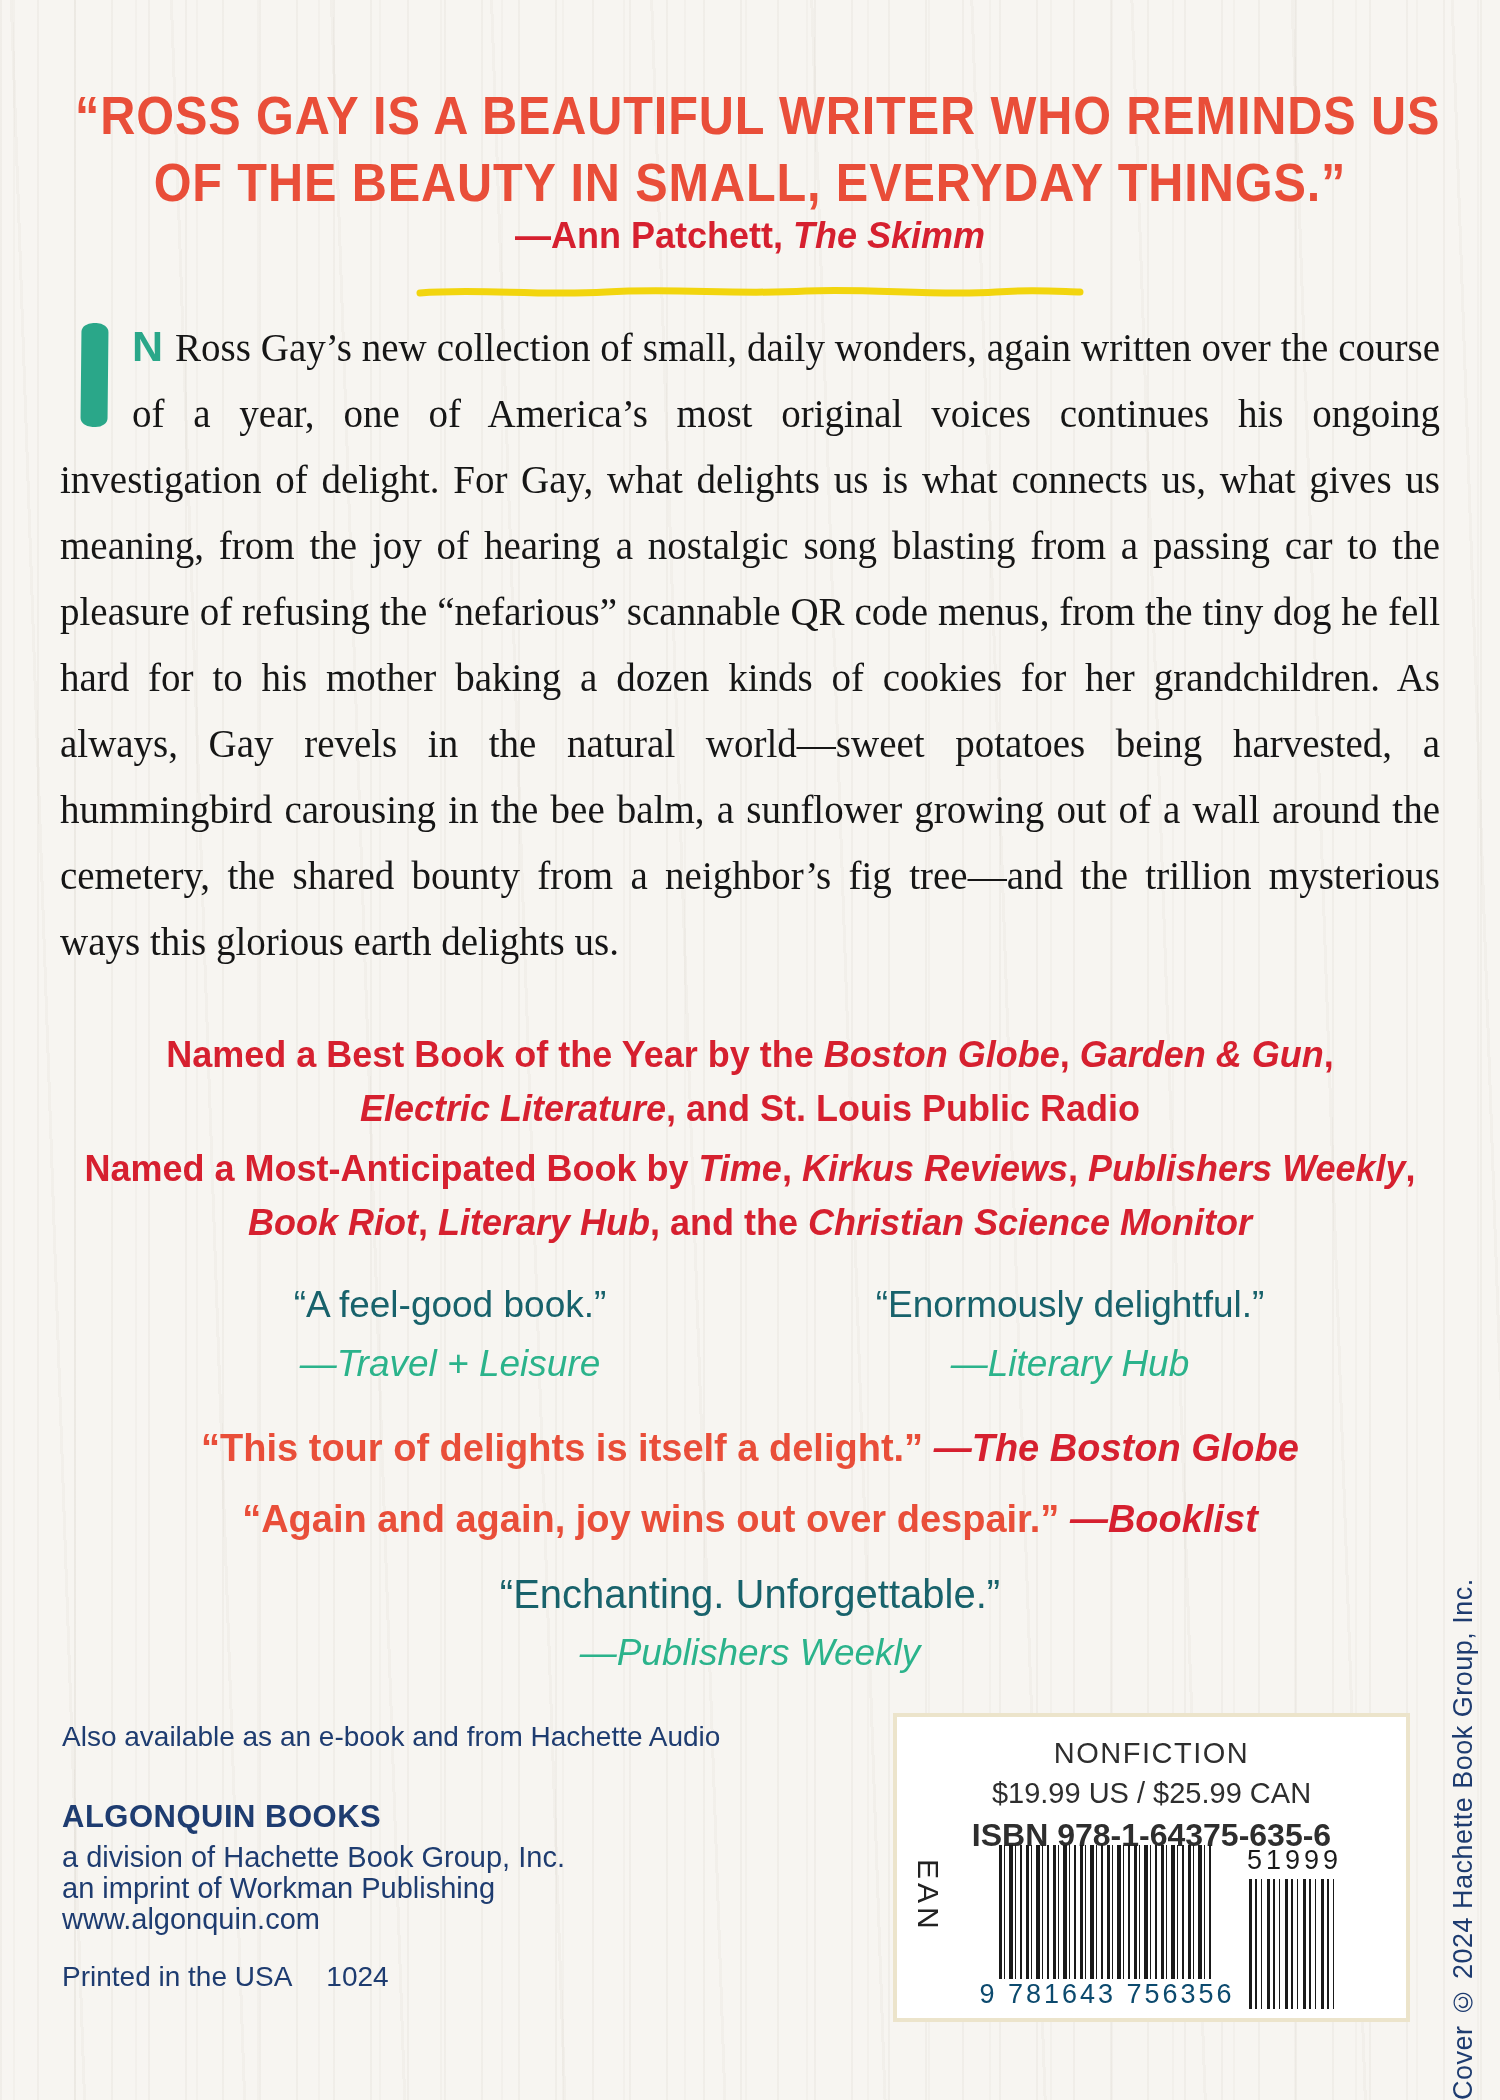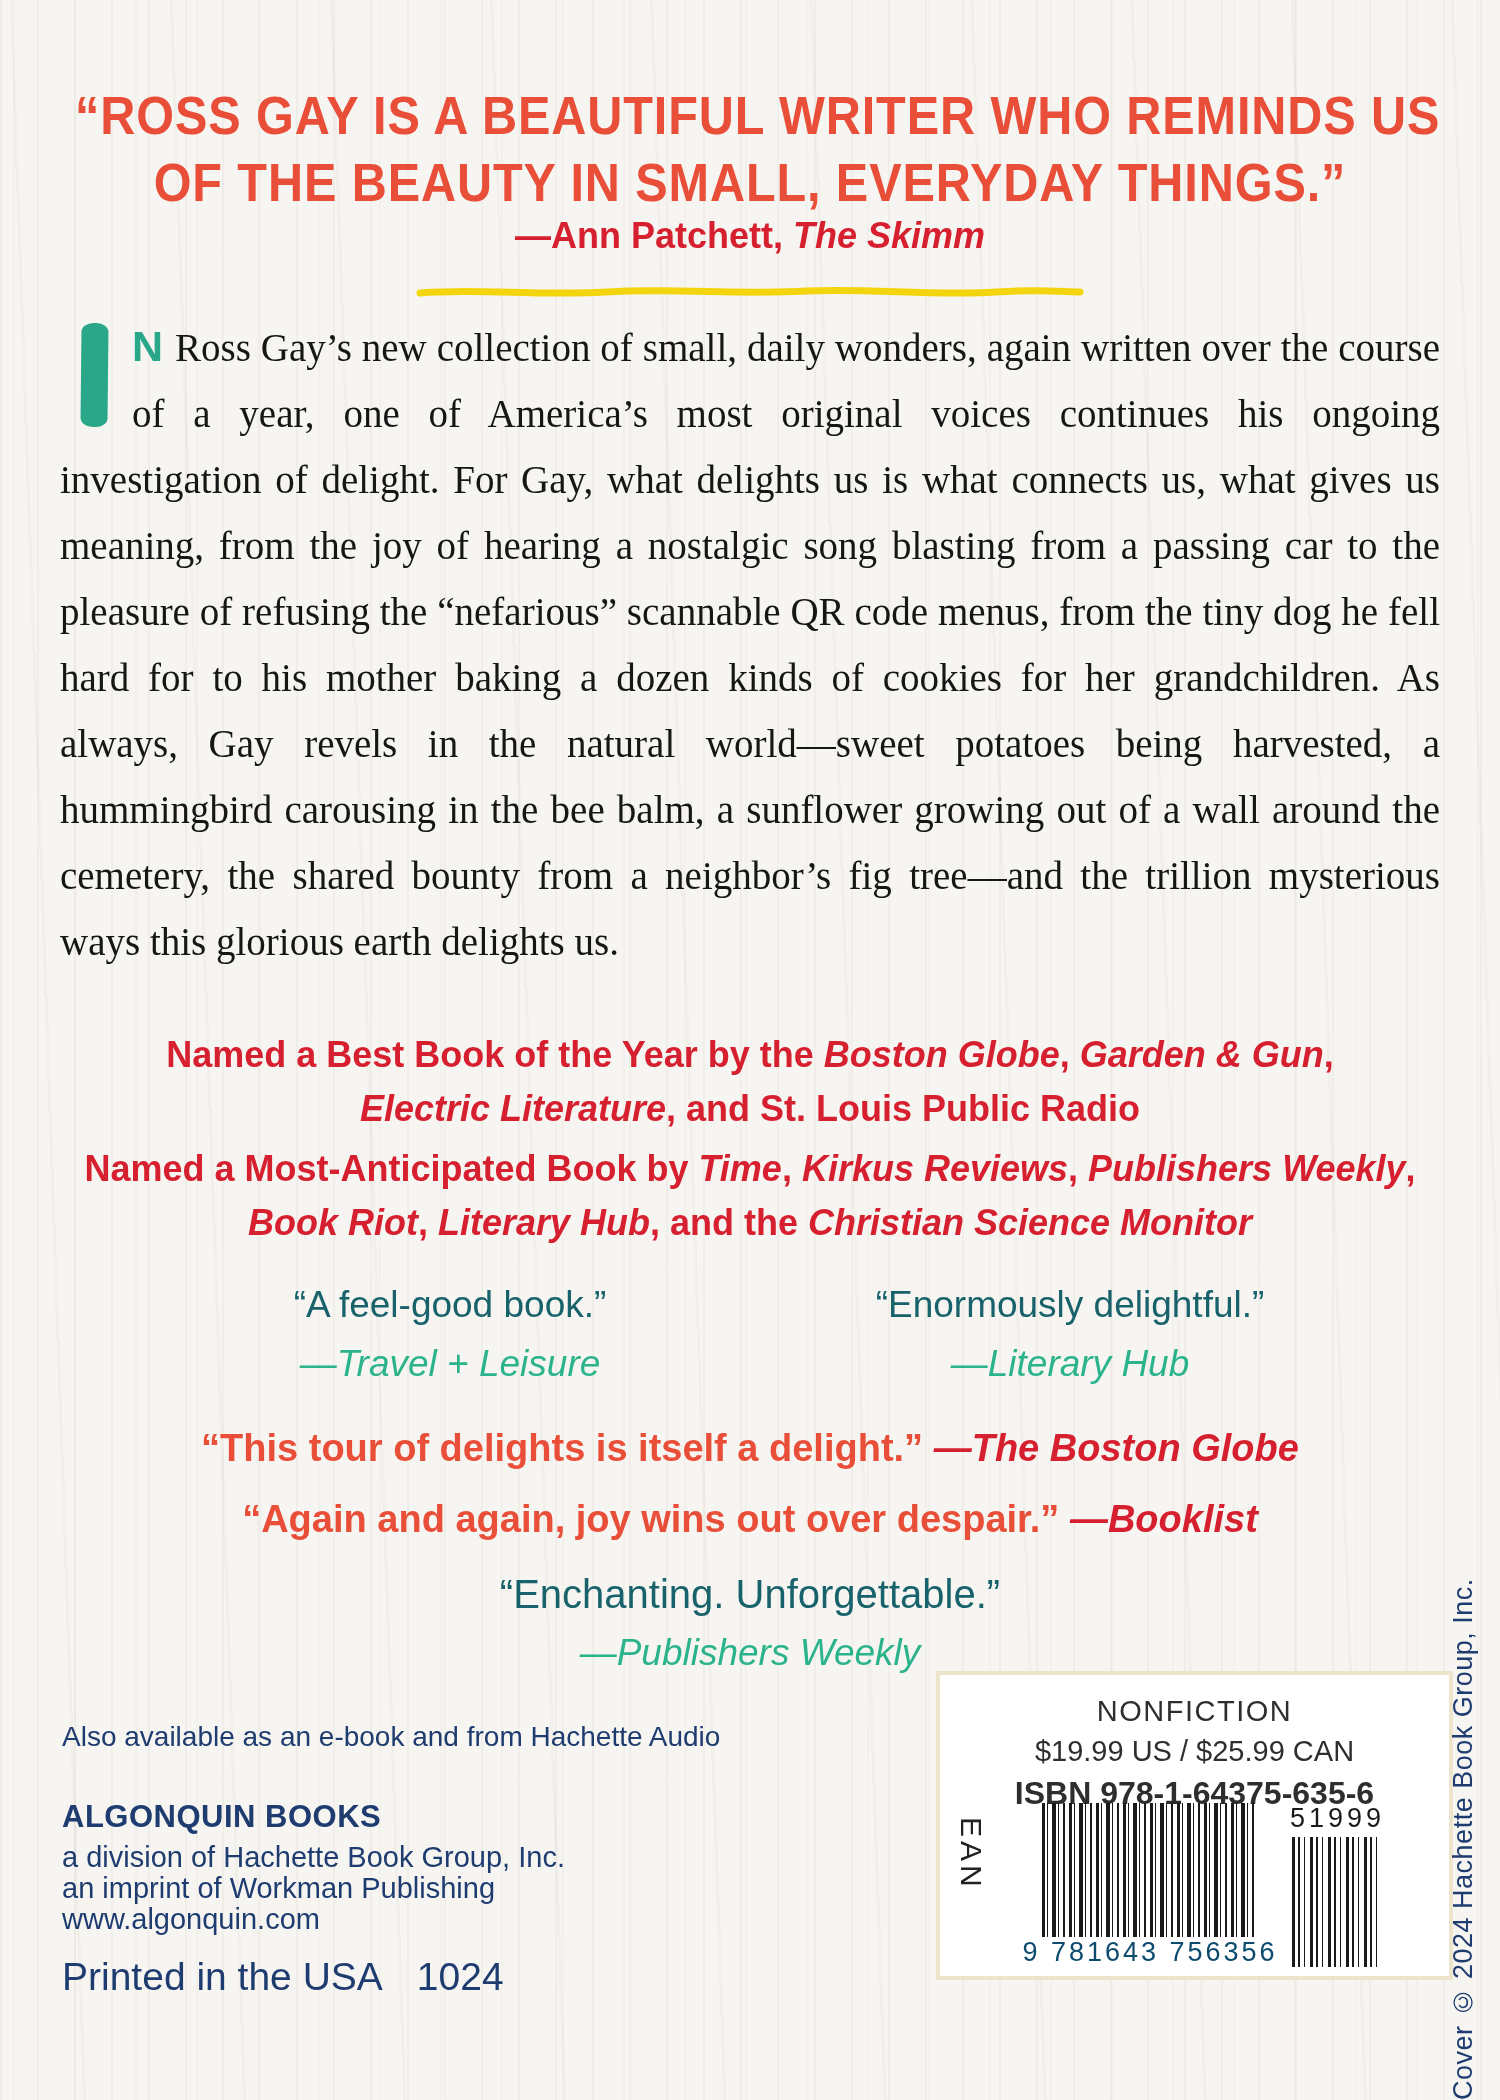--- a/index.html
+++ b/index.html
@@ -57,25 +57,25 @@
   .rq-attr{color:var(--crimson);font-style:italic;}
   
   .final-q{position:absolute;top:1572px;left:0;width:100%;text-align:center;}
   .final-q .q-teal{font-size:40px;}
   
   .publisher{position:absolute;top:1720px;left:62px;color:var(--navy);}
   .pub-cover-design{font-size:28px;line-height:34px;margin-bottom:14px;}
   .pub-ebook{font-size:28px;line-height:34px;margin-bottom:44px;}
   .pub-imprint-name{font-size:31px;line-height:38px;font-weight:700;letter-spacing:0.5px;margin-bottom:6px;}
   .pub-line{font-size:29px;line-height:31px;}
-  .pub-printed{font-size:39px;line-height:32px;margin-top:26px;}
+  .pub-printed{font-size:28px;line-height:32px;margin-top:26px;}
   .pub-code{margin-left:34px;}
   
-  .barcode-box{position:absolute;left:893px;top:1671px;width:517px;height:309px;
-    background:#ffffff;border:4px solid #ece4cb;box-sizing:border-box;color:#2e2e2e;margin-left:43px;}
+  .barcode-box{position:absolute;left:893px;top:1713px;width:517px;height:309px;
+    background:#ffffff;border:4px solid #ece4cb;box-sizing:border-box;color:#2e2e2e;}
   .bc-cat{margin-top:20px;text-align:center;font-size:29px;letter-spacing:1.5px;}
   .bc-price{margin-top:7px;text-align:center;font-size:29px;}
   .bc-isbn{margin-top:7px;text-align:center;font-size:32px;font-weight:bold;}
   .bc-ean{position:absolute;left:14px;top:142px;writing-mode:vertical-rl;
     font-size:30px;letter-spacing:4px;color:#222;}
   .bars-main{position:absolute;left:102px;top:128px;width:216px;height:134px;
     background:repeating-linear-gradient(90deg,#1a1a1a 0 3px,transparent 3px 5px,#1a1a1a 5px 6px,transparent 6px 10px,#1a1a1a 10px 14px,transparent 14px 16px,#1a1a1a 16px 17px,transparent 17px 21px,#1a1a1a 21px 23px,transparent 23px 27px);}
   .bc-digits{position:absolute;left:70px;top:262px;width:280px;text-align:center;
     font-size:27px;letter-spacing:3px;background:#fff;color:#0c4a6e;}
   .bc-supp-num{position:absolute;left:350px;top:128px;width:94px;text-align:center;

